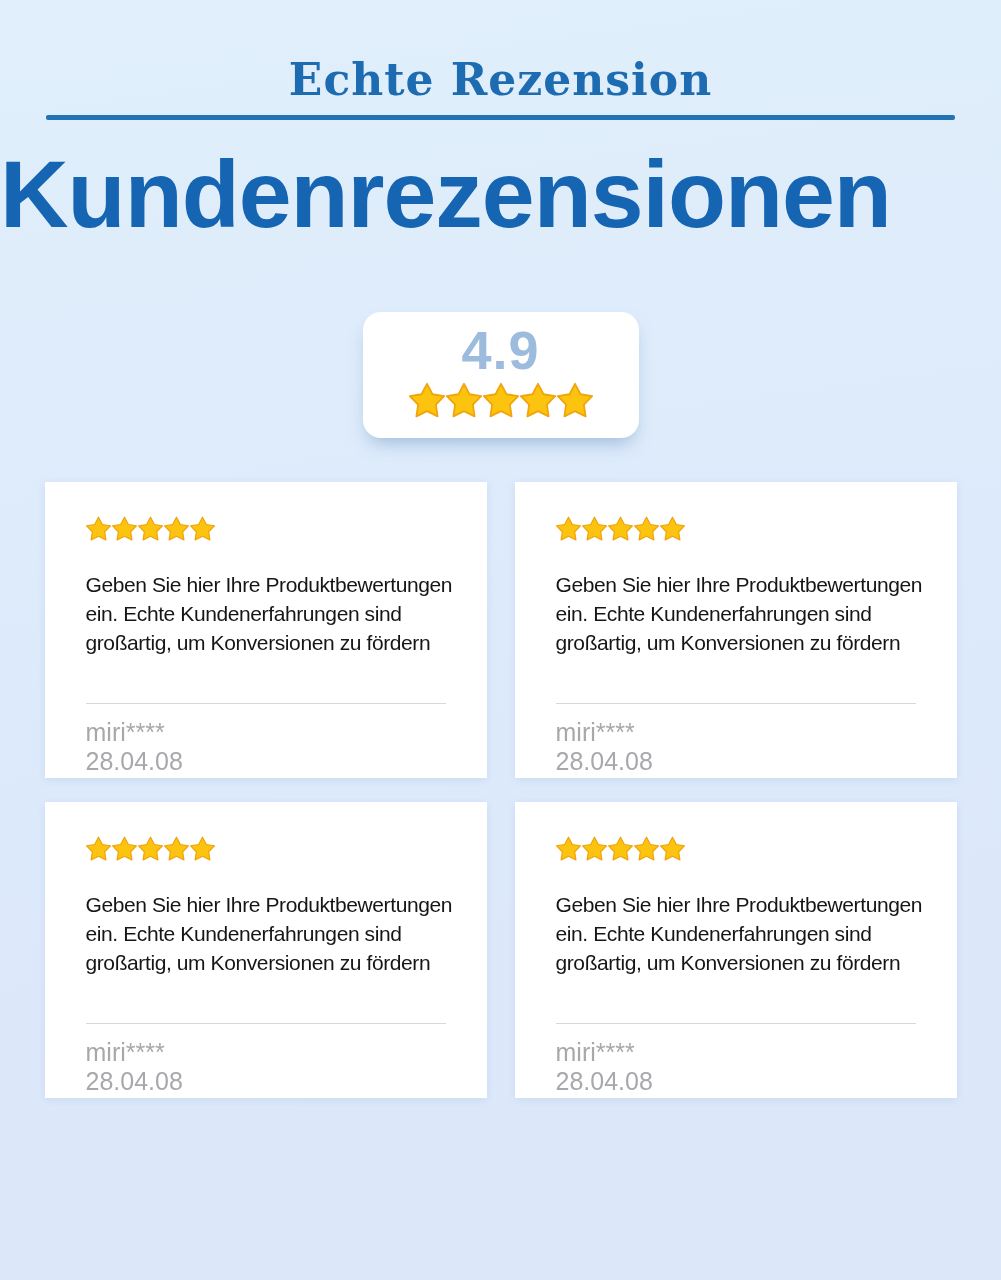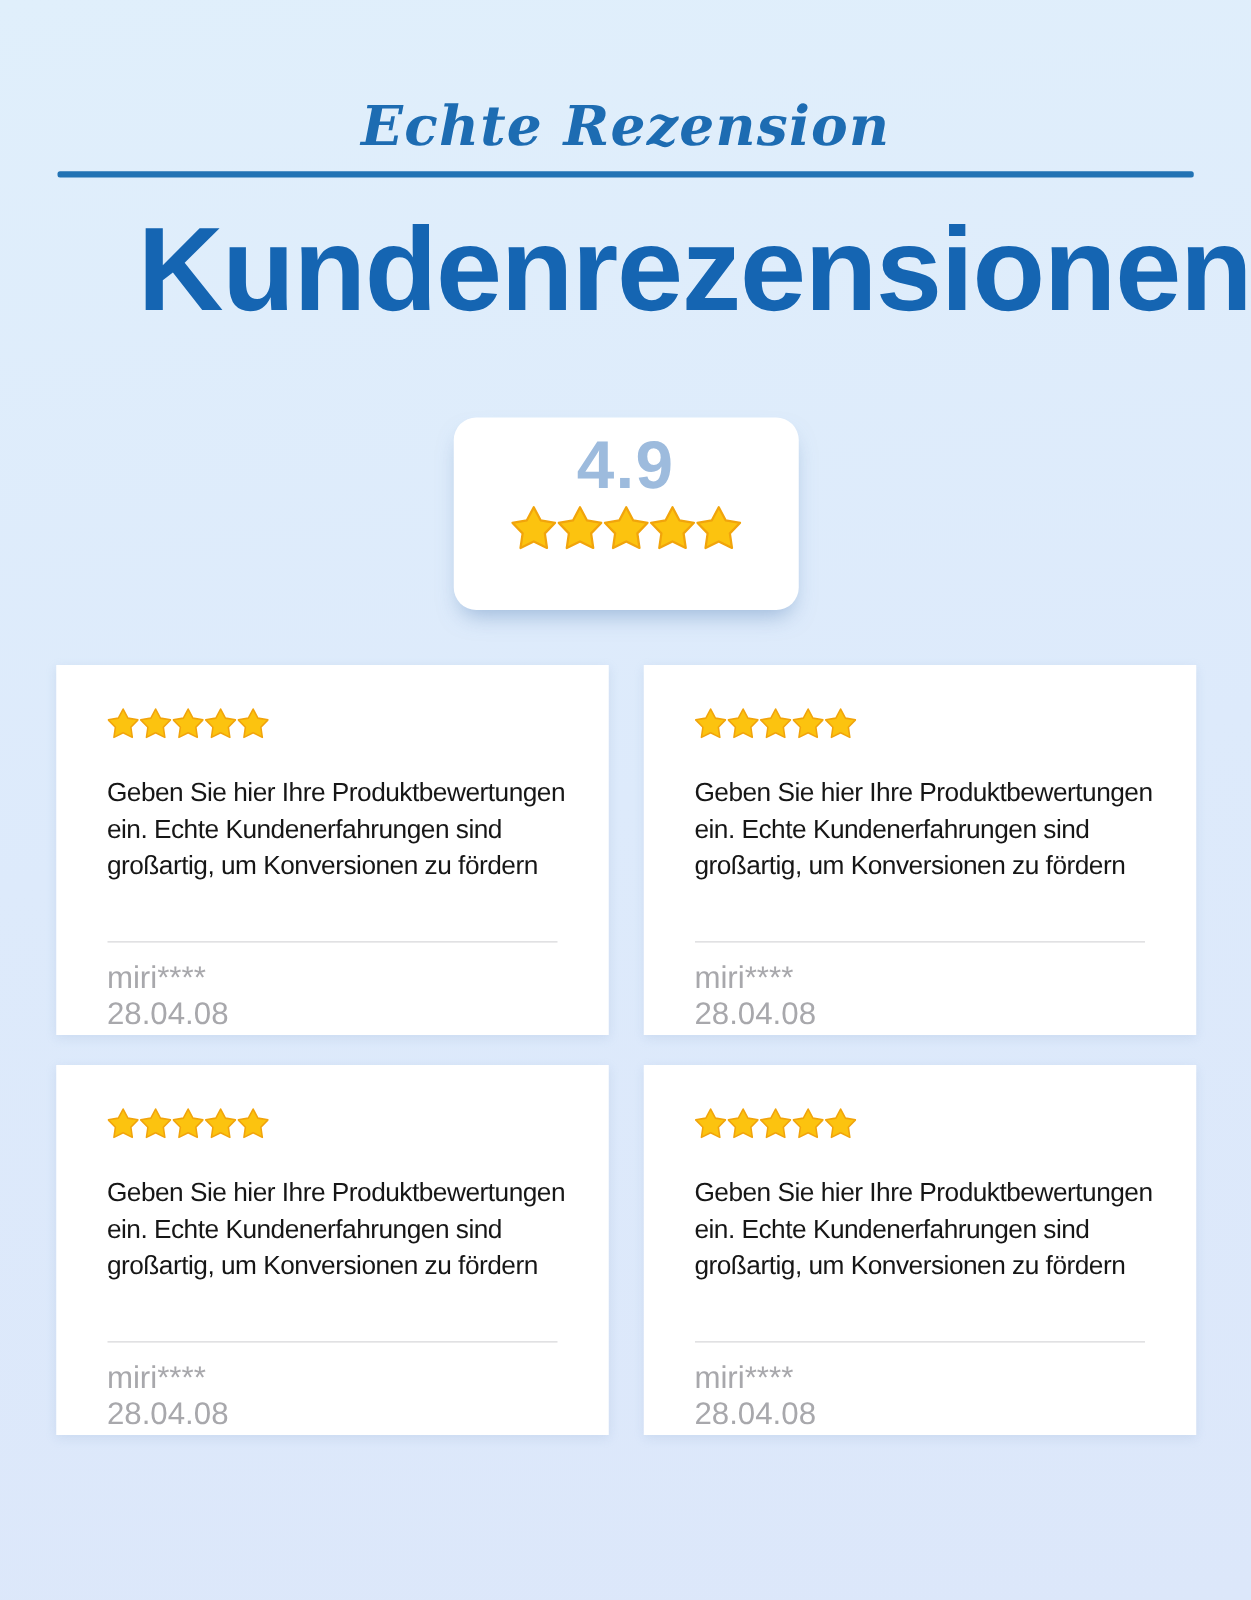--- a/index.html
+++ b/index.html
@@ -20,48 +20,47 @@
   *{margin:0;padding:0;box-sizing:border-box;}
   html,body{width:1001px;height:1280px;}
   body{
     font-family:"Liberation Sans", sans-serif;
     background:linear-gradient(172deg, var(--bg-top) 0%, #ddeafb 50%, var(--bg-bottom) 100%);
     overflow:hidden;
   }
   .page{width:1001px;height:1280px;}
 
   .eyebrow{
-    padding-top:76px;
+    padding-top:54px;
     text-align:center;
     font-family:"DejaVu Serif", serif;
-    font-style:italic;
     font-weight:bold;
     font-size:44px;
     line-height:1.2;
     color:var(--eyebrow-blue);
     letter-spacing:1px;
   }
   .rule{
     width:909px;height:5px;
     background:var(--rule-blue);
     margin:8px auto 0;
     border-radius:2px;
   }
   .page-title{
     margin-top:27px;
-    text-align:right;
+    text-align:left;
     font-size:95px;
     font-weight:bold;
     letter-spacing:-1px;
     line-height:1;
     color:var(--title-blue);
   }
 
   .rating-card{
-    width:276px;height:154px;
+    width:276px;height:126px;
     margin:70px auto 12px;
     background:var(--card-bg);
     border-radius:18px;
     box-shadow:0 10px 18px -6px rgba(100,140,190,.55);
     text-align:center;
   }
   .rating-score{
     padding-top:11px;
     font-size:54px;
     font-weight:bold;

